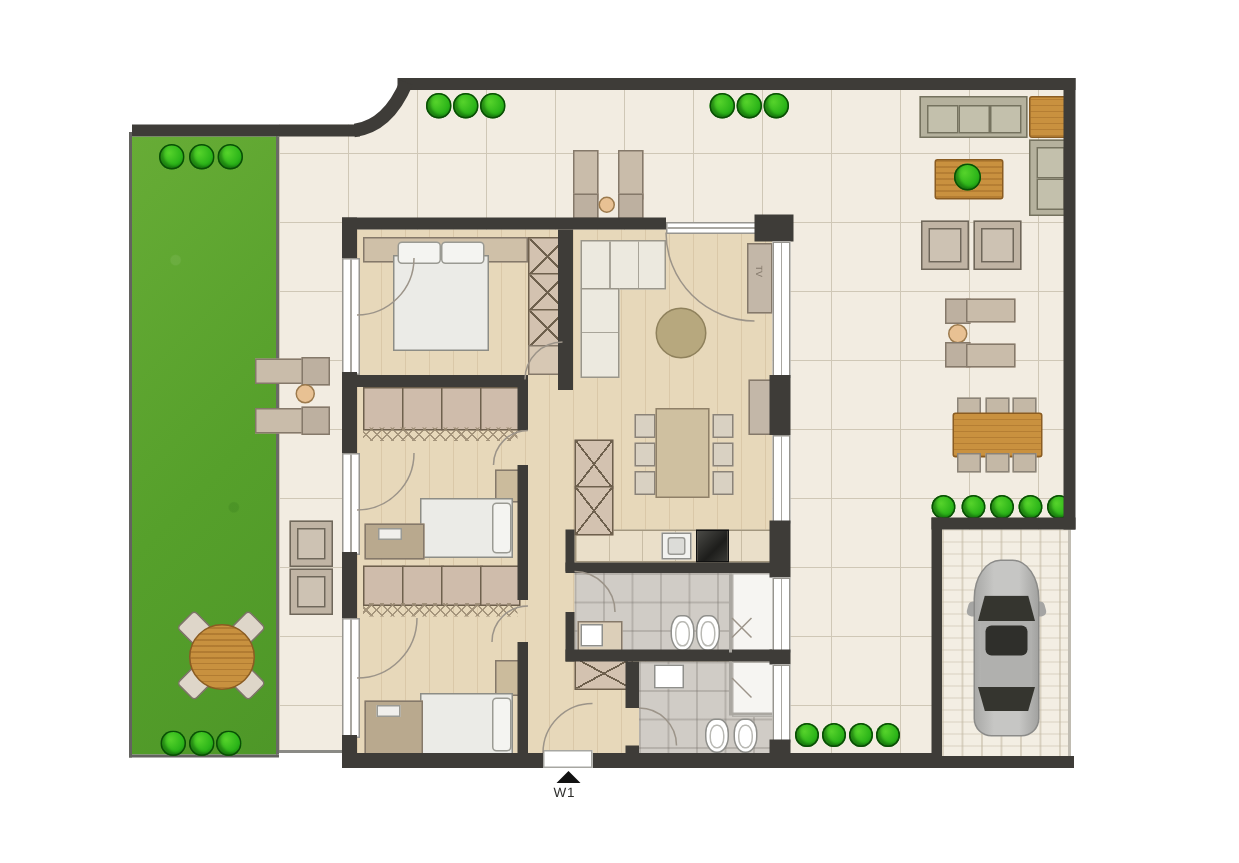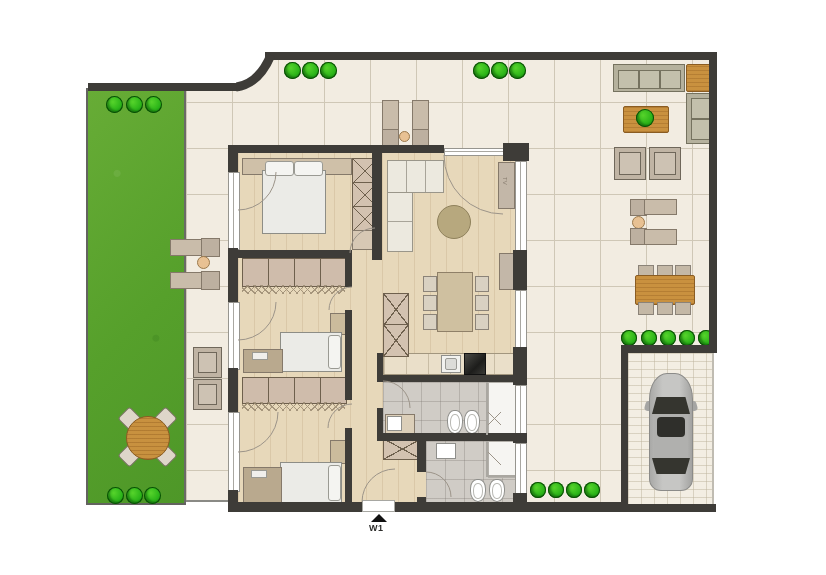--- a/index.html
+++ b/index.html
@@ -57,21 +57,21 @@
   .sofa-out{position:absolute;background:var(--sofa);border:1px solid #75725f;}
   .cush{position:absolute;background:#c3c0ac;border:1px solid #75725f;}
   .armch{position:absolute;background:#c0b4a4;border:1px solid #6f675a;}
   .armch>i{position:absolute;inset:4px;border:1px solid #6f675a;background:#cdc2b3;display:block;}
   .chair{position:absolute;background:#d9d1c2;border:1px solid #8b8378;}
   .toilet{position:absolute;background:#fff;border:1px solid #8f8f8b;border-radius:42% 42% 48% 48%;}
   .toilet>i{position:absolute;left:2px;right:2px;top:3px;bottom:2px;border:1px solid #b9b9b4;border-radius:45%;display:block;}
   .mat{position:absolute;background:var(--mattress);border:1px solid #8d8d86;}
   .pill{position:absolute;background:#f4f4f1;border:1px solid #9a9a93;border-radius:3px;}
   .shower{position:absolute;background:#f6f5f2;border:1px solid #b3b0aa;}
-  .lbl{position:absolute;color:#2d2d2b;font-size:9px;font-weight:bold;letter-spacing:.5px;}
+  .lbl{position:absolute;color:#2d2d2b;font-size:9px;font-weight:normal;letter-spacing:.5px;}
 </style>
 </head>
 <body>
 
 <div class="plan">
 
   <div class="abs terr" style="left:186px;top:56px;width:528px;height:446px;"></div>
 
   <div class="abs" style="left:88px;top:0;width:152px;height:83px;background:#fff;"></div>
   <div class="abs" style="left:238px;top:0;width:34px;height:90px;background:#fff;border-bottom-right-radius:100% 55%;"></div>

